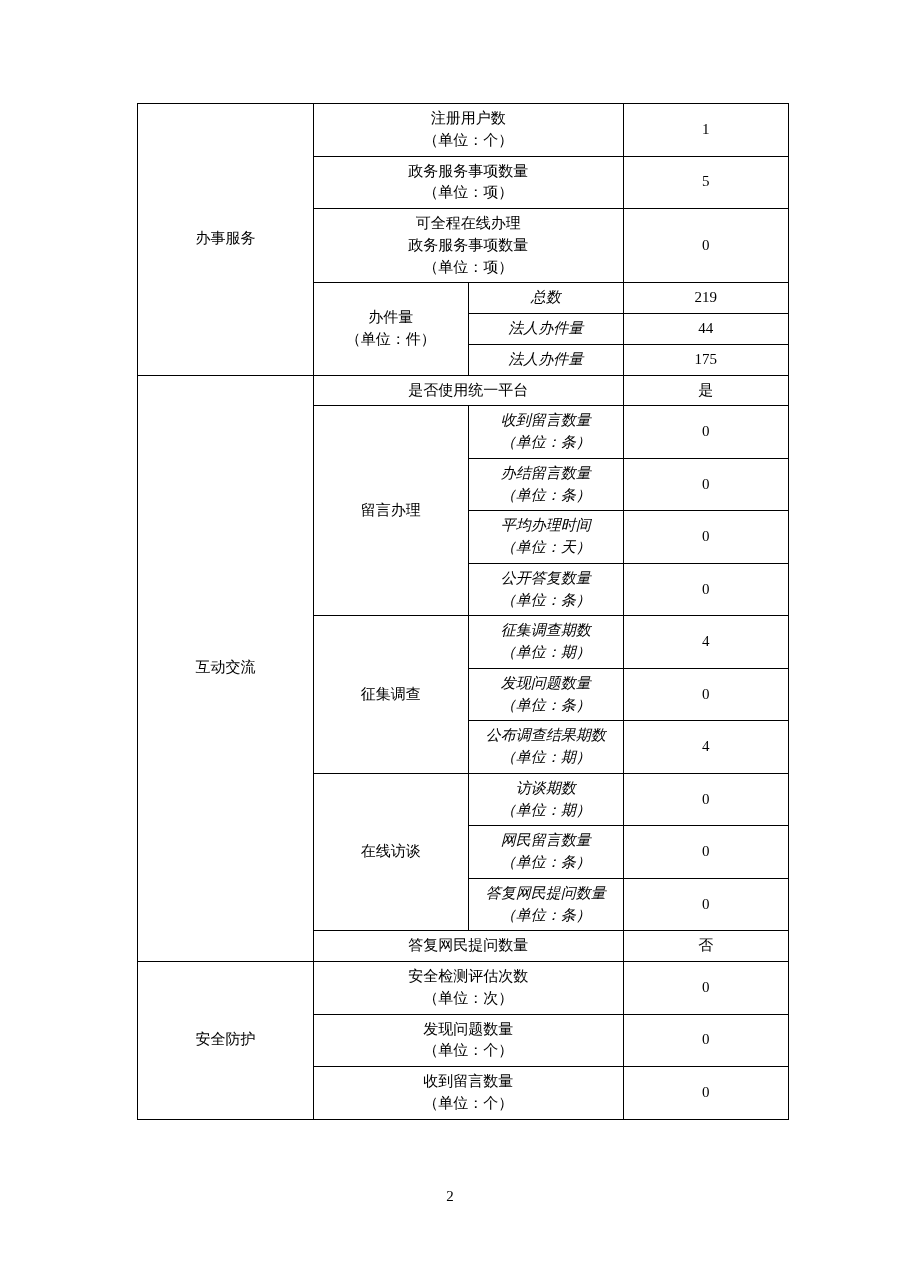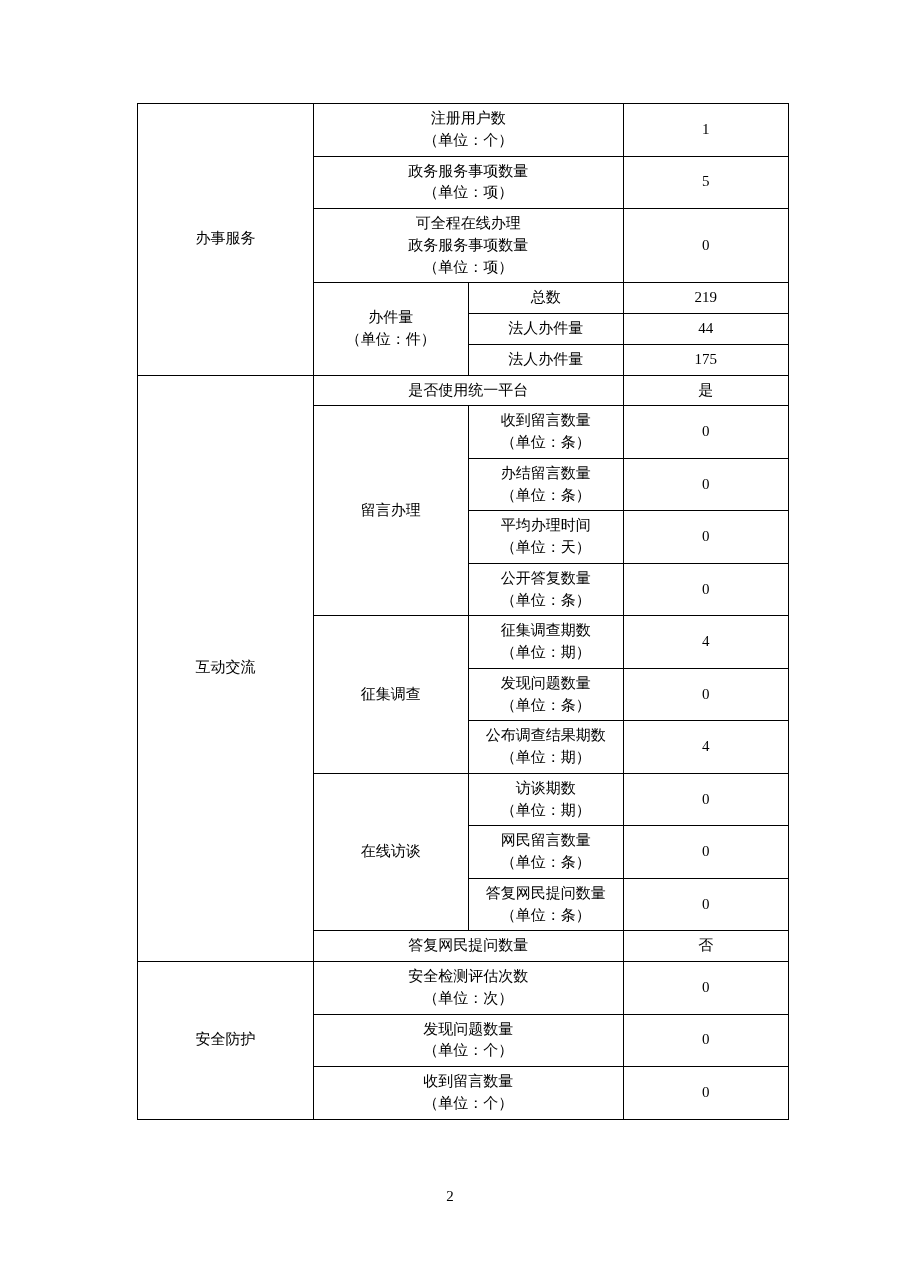--- a/index.html
+++ b/index.html
@@ -40,20 +40,21 @@
     padding: 4px 2px;
   }
   .cat {
     width: 130px;
   }
   .item {
     width: 233px;
   }
   .sub {
     width: 167px;
+    font-style: italic;
   }
   .val {
     width: 122px;
   }
   .l2 {
     display: block;
   }
   .page-number {
     position: absolute;
     left: 0;

